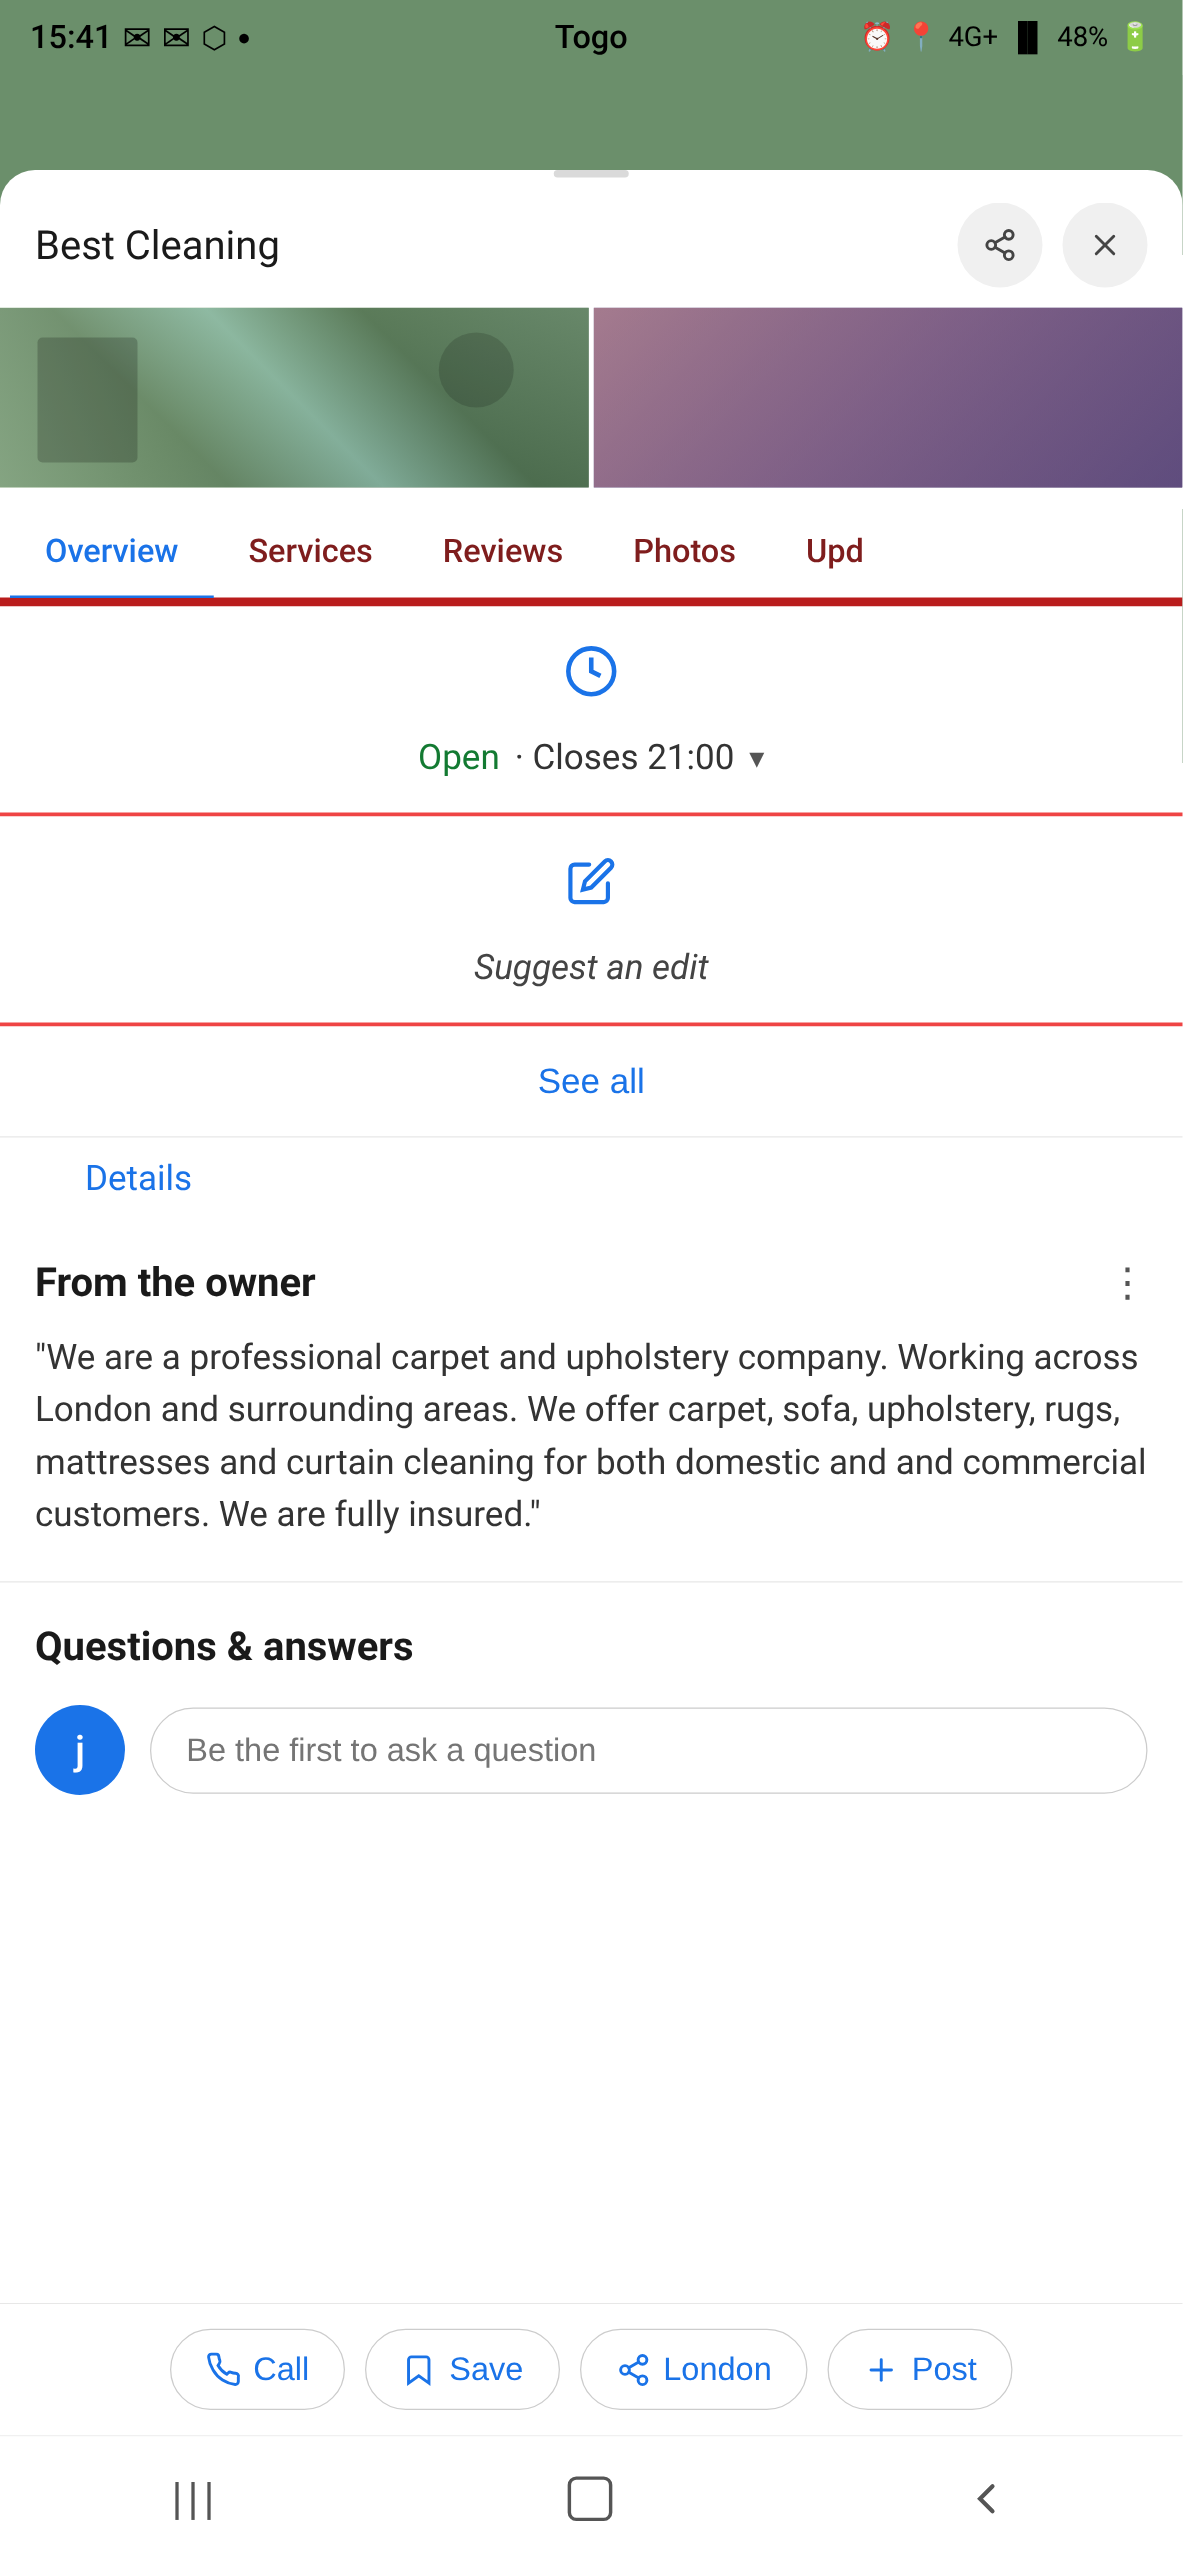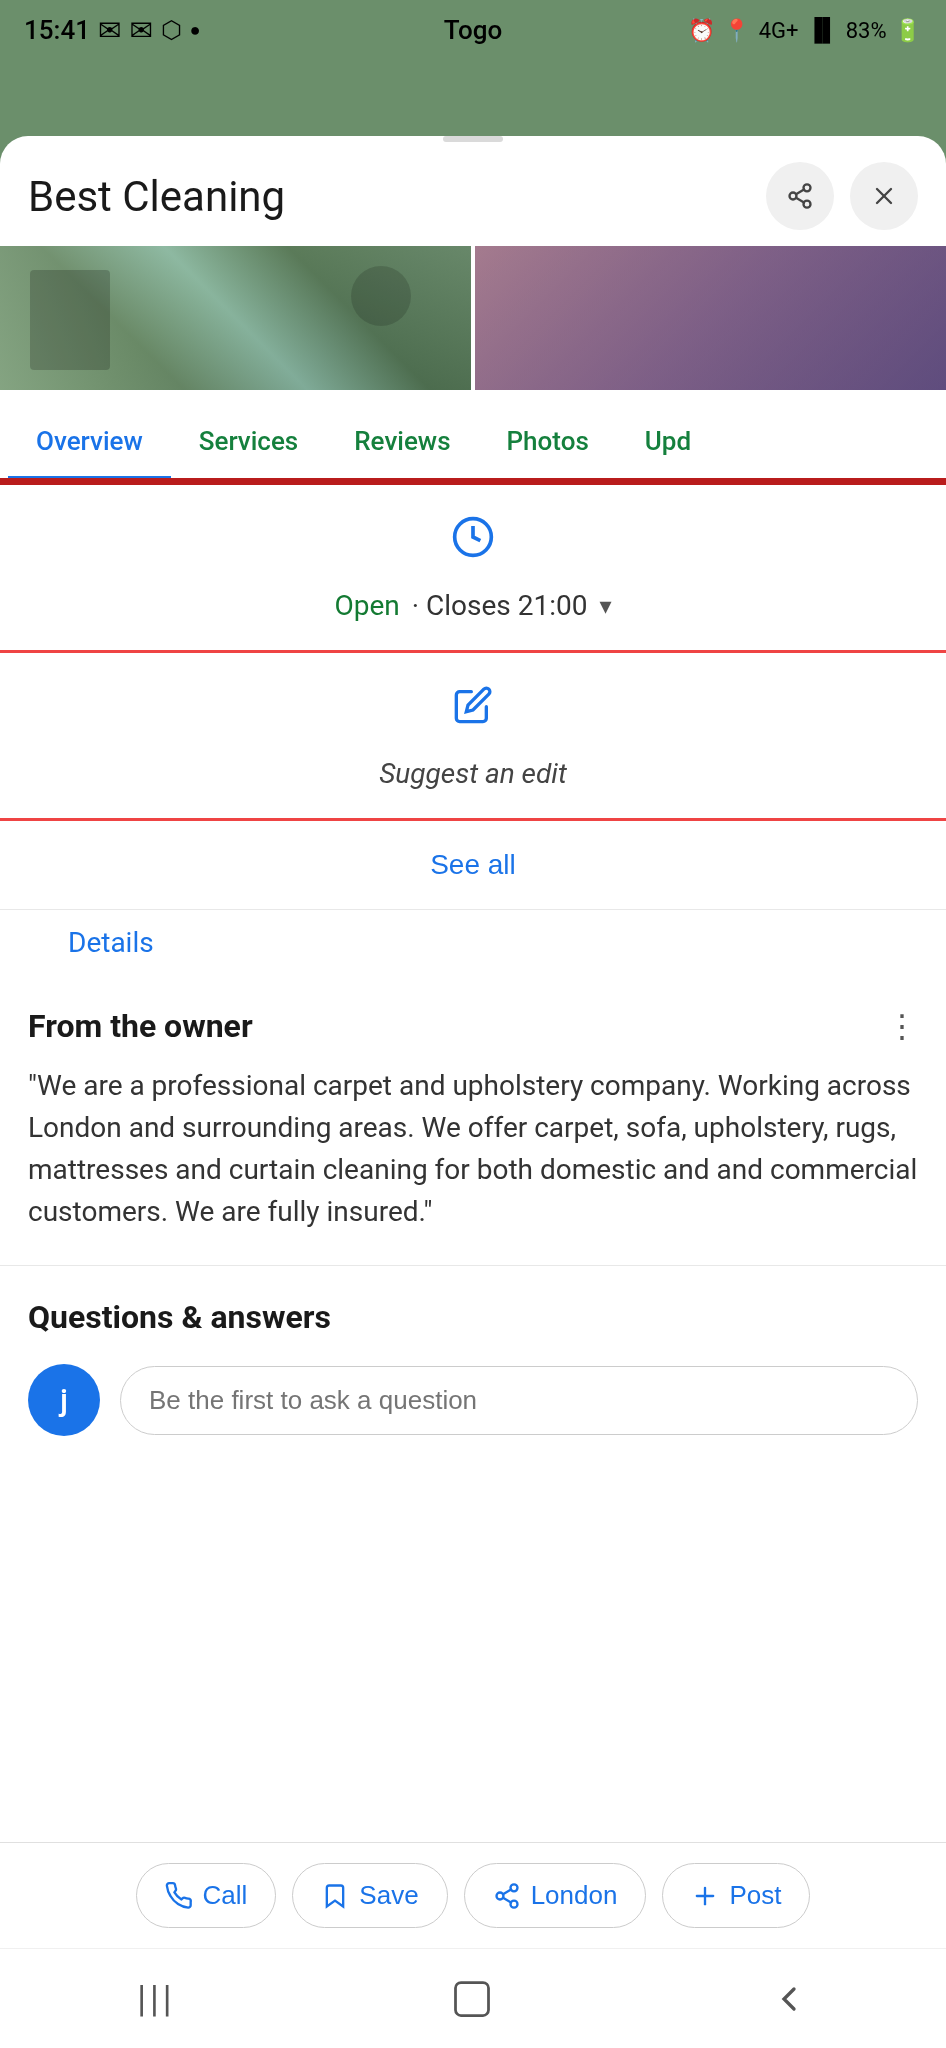--- a/index.html
+++ b/index.html
@@ -79,21 +79,21 @@
 
     
     .sheet-header {
       display: flex;
       align-items: center;
       justify-content: space-between;
       padding: 20px 28px 16px;
     }
 
     .sheet-title {
-      font-size: 42px;
+      font-size: 32px;
       font-weight: 400;
       color: #1a1a1a;
       flex: 1;
     }
 
     .header-actions {
       display: flex;
       gap: 16px;
     }
 
@@ -158,21 +158,21 @@
       display: flex;
       border-bottom: 7px solid #b91c1c;
       padding: 0 8px;
       overflow-x: auto;
     }
 
     .tab {
       padding: 20px 28px;
       font-size: 26px;
       font-weight: 500;
-      color: #15803d;
+      color: #7f1d1d;
       cursor: pointer;
       white-space: nowrap;
       border-bottom: 3px solid transparent;
       margin-bottom: -1px;
     }
 
     .tab.active {
       color: #1a73e8;
       border-bottom: 3px solid #1a73e8;
     }
@@ -379,21 +379,21 @@
     <span style="font-size:28px;">✉</span>
     <span style="font-size:24px;">⬡</span>
     <span style="font-size:18px;">●</span>
   </div>
   <div class="status-bar-center">Togo</div>
   <div class="status-bar-right">
     <span>⏰</span>
     <span>📍</span>
     <span>4G+</span>
     <span>▐▌</span>
-    <span>83%</span>
+    <span>48%</span>
     <span>🔋</span>
   </div>
 </div>
 
 <div class="map-area"></div>
 
 <div class="bottom-sheet">
   <div class="drag-handle"></div>
 
   <div class="sheet-header">

